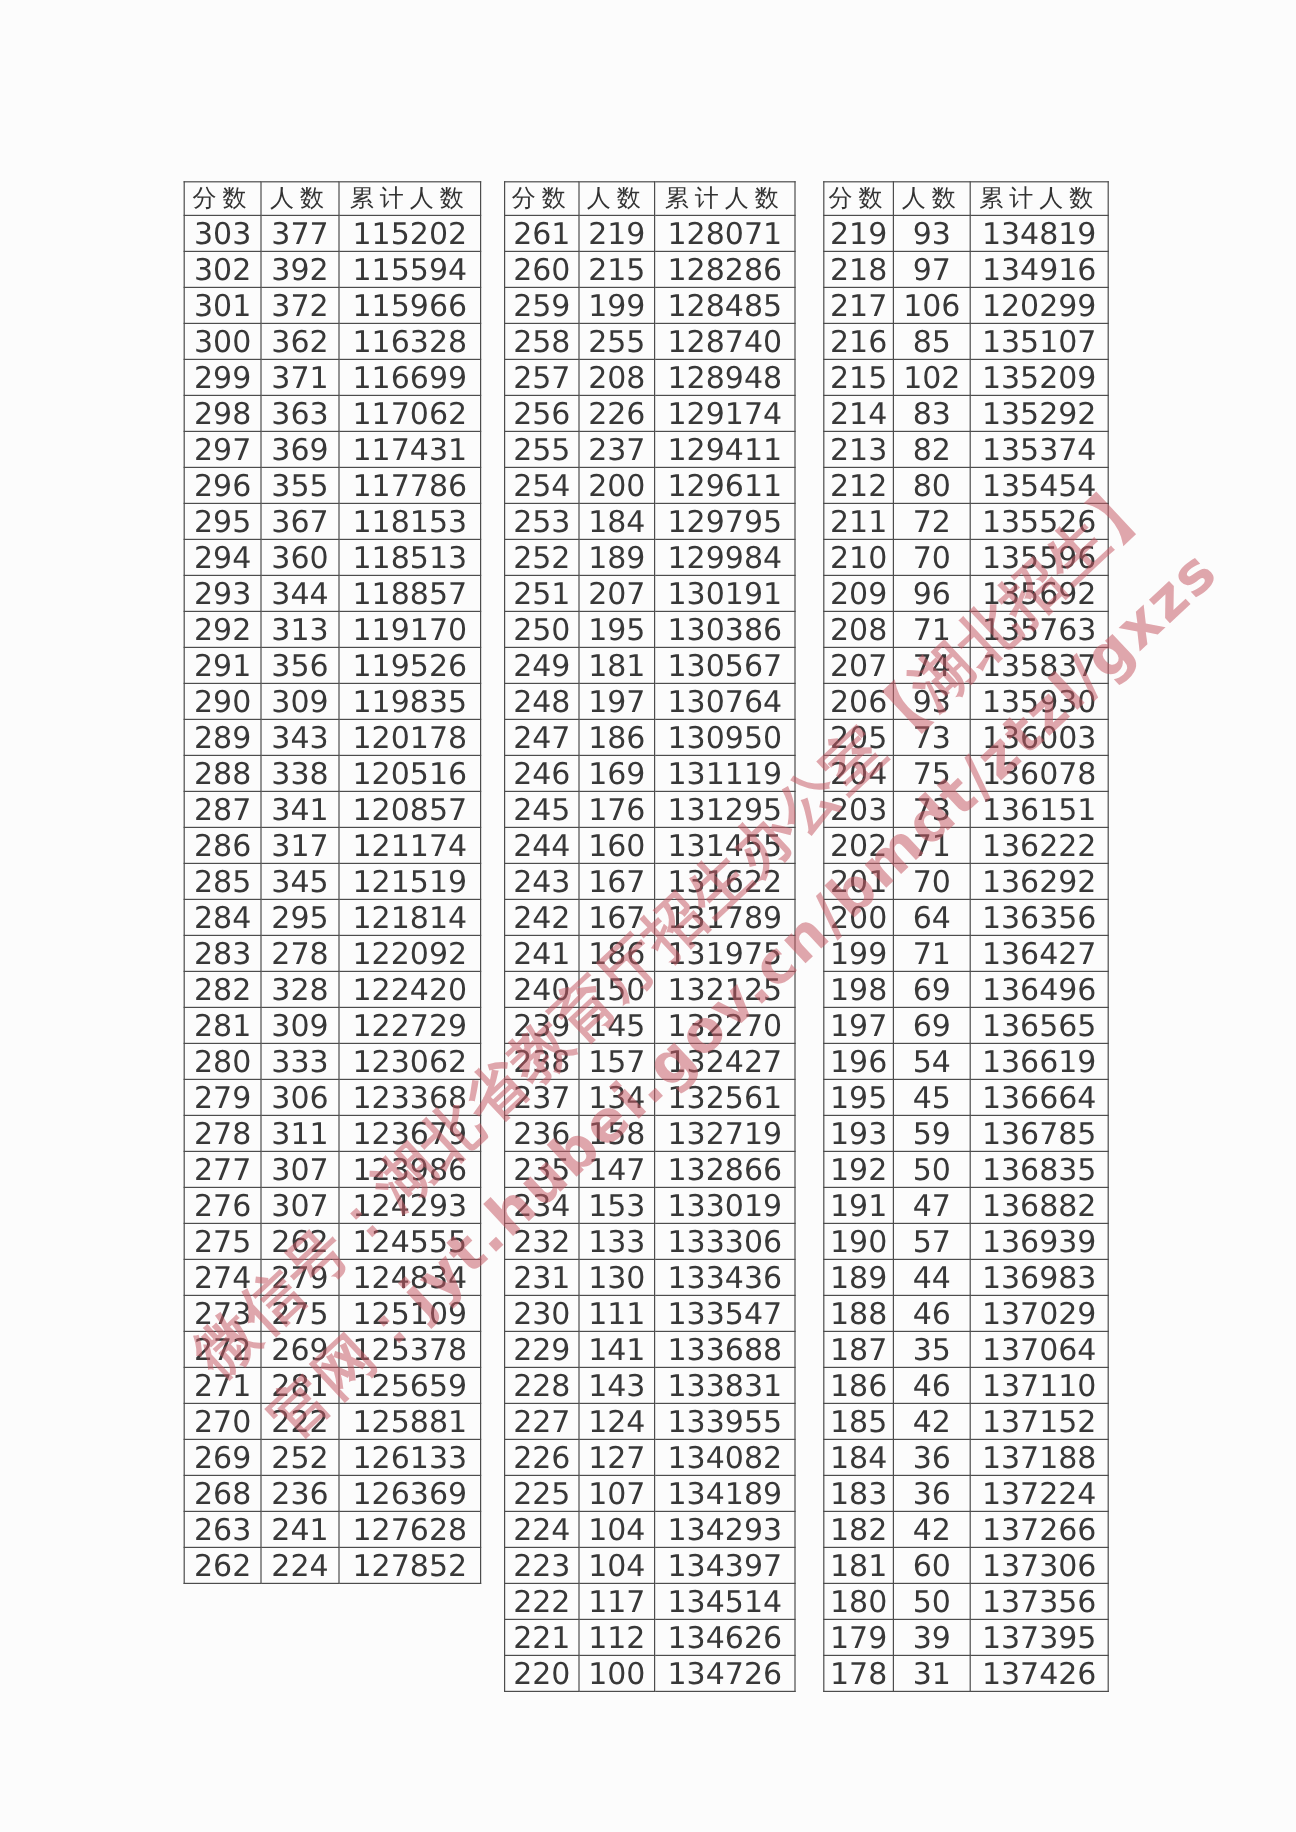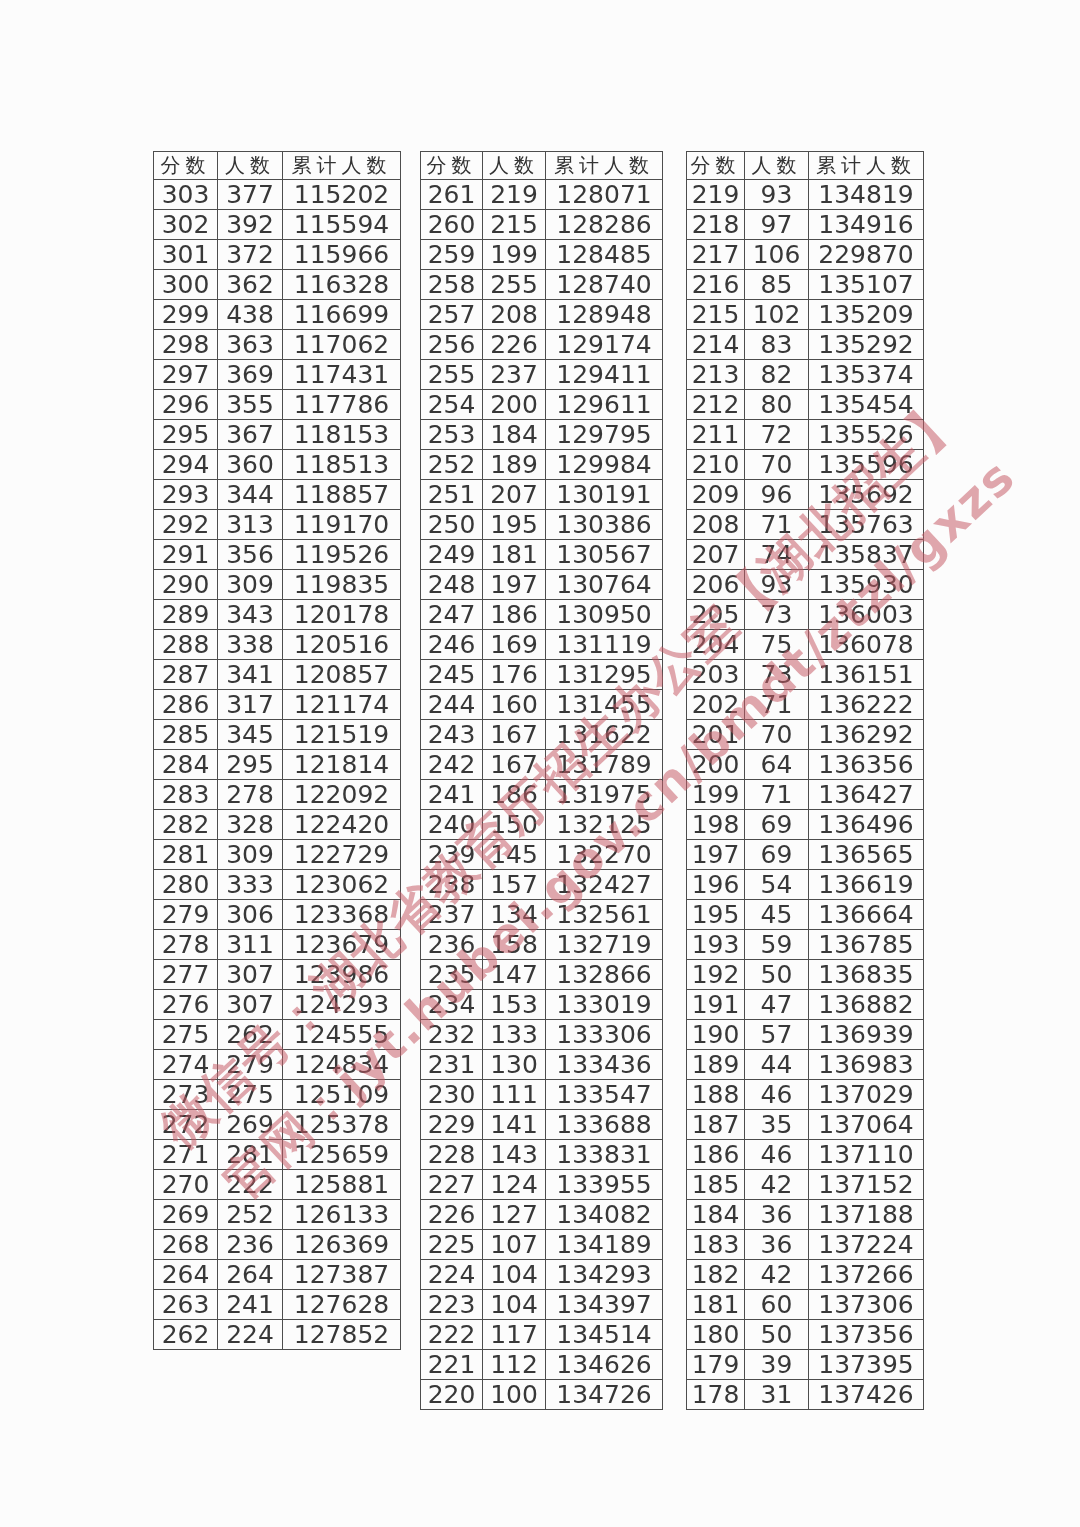--- a/index.html
+++ b/index.html
@@ -100,21 +100,21 @@
           <td>372</td>
           <td>115966</td>
         </tr>
         <tr>
           <td>300</td>
           <td>362</td>
           <td>116328</td>
         </tr>
         <tr>
           <td>299</td>
-          <td>438</td>
+          <td>371</td>
           <td>116699</td>
         </tr>
         <tr>
           <td>298</td>
           <td>363</td>
           <td>117062</td>
         </tr>
         <tr>
           <td>297</td>
           <td>369</td>
@@ -257,25 +257,20 @@
         </tr>
         <tr>
           <td>269</td>
           <td>252</td>
           <td>126133</td>
         </tr>
         <tr>
           <td>268</td>
           <td>236</td>
           <td>126369</td>
-        </tr>
-        <tr>
-          <td>264</td>
-          <td>264</td>
-          <td>127387</td>
         </tr>
         <tr>
           <td>263</td>
           <td>241</td>
           <td>127628</td>
         </tr>
         <tr>
           <td>262</td>
           <td>224</td>
           <td>127852</td>
@@ -525,21 +520,21 @@
           <td>134819</td>
         </tr>
         <tr>
           <td>218</td>
           <td>97</td>
           <td>134916</td>
         </tr>
         <tr>
           <td>217</td>
           <td>106</td>
-          <td>229870</td>
+          <td>120299</td>
         </tr>
         <tr>
           <td>216</td>
           <td>85</td>
           <td>135107</td>
         </tr>
         <tr>
           <td>215</td>
           <td>102</td>
           <td>135209</td>

